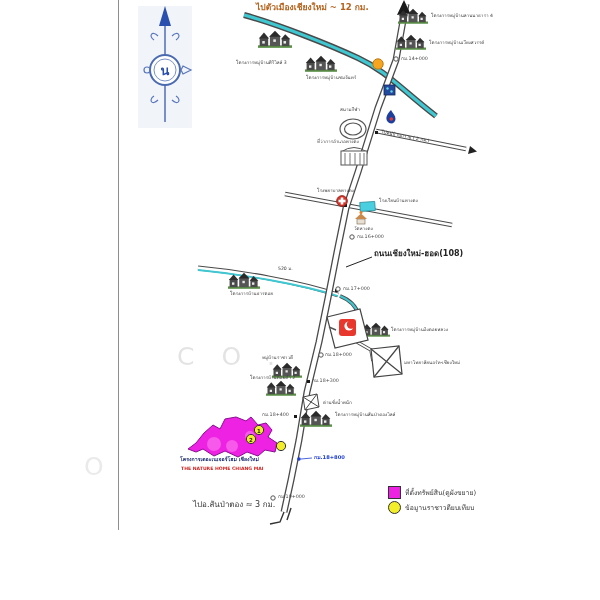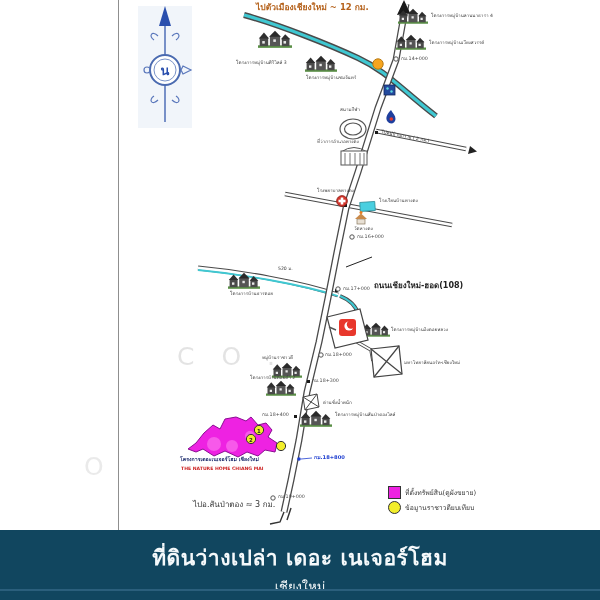--- a/index.html
+++ b/index.html
@@ -11,21 +11,21 @@
               letter-spacing:6px;color:#a7a7a7;}
   
   .divider{position:absolute;left:118px;top:0;width:1px;height:530px;background:#6a6a6a;opacity:.75;}
   
   .map-svg{position:absolute;left:0;top:0;}
   .labels{position:absolute;left:0;top:0;width:600px;height:530px;pointer-events:none;}
   .ml{position:absolute;white-space:nowrap;color:#3a3a3a;line-height:1.1;transform-origin:0 0;}
   .tiny{font-size:4.6px;}
   .km{font-size:4.8px;color:#4a4a4a;}
   .dest{font-size:8.5px;font-weight:bold;color:#b5621c;}
-  .roadname{font-size:8px;font-weight:bold;color:#222;margin-top:32px;}
+  .roadname{font-size:8px;font-weight:bold;color:#222;}
   .south{font-size:8px;color:#333;}
   .prop-th{font-size:5.2px;font-weight:bold;color:#1a2a6b;}
   .prop-en{font-size:4.6px;font-weight:bold;color:#cc2222;}
   .km-blue{font-size:5.2px;font-weight:bold;color:#1f3fd0;}
   
   .wm{position:absolute;color:#c9c9c9;pointer-events:none;}
   .wm1{left:94px;top:312px;font-size:27px;letter-spacing:27px;opacity:.5;}
   .wm2{left:150px;top:342px;font-size:25px;letter-spacing:27px;opacity:.5;margin-left:27px;}
   .wm3{left:84px;top:452px;font-size:25px;opacity:.38;}
   
@@ -265,19 +265,14 @@
   <span class="wm wm2">CO.</span>
   <span class="wm wm3">O</span>
 
   <div class="legend">
     <div class="legend-swatch"></div>
     <span class="legend-label ll1">ที่ตั้งทรัพย์สิน(ดูผังขยาย)</span>
     <div class="legend-dot"></div>
     <span class="legend-label ll2">ข้อมูานราชาวดียบเทียบ</span>
   </div>
 
-  <div class="footer">
-    <div class="footer-title">ที่ดินว่างเปล่า เดอะ เนเจอร์โฮม</div>
-    <div class="footer-sub">เชียงใหม่</div>
-    <div class="footer-line"></div>
-  </div>
 
 </div>
 
 </body></html>

